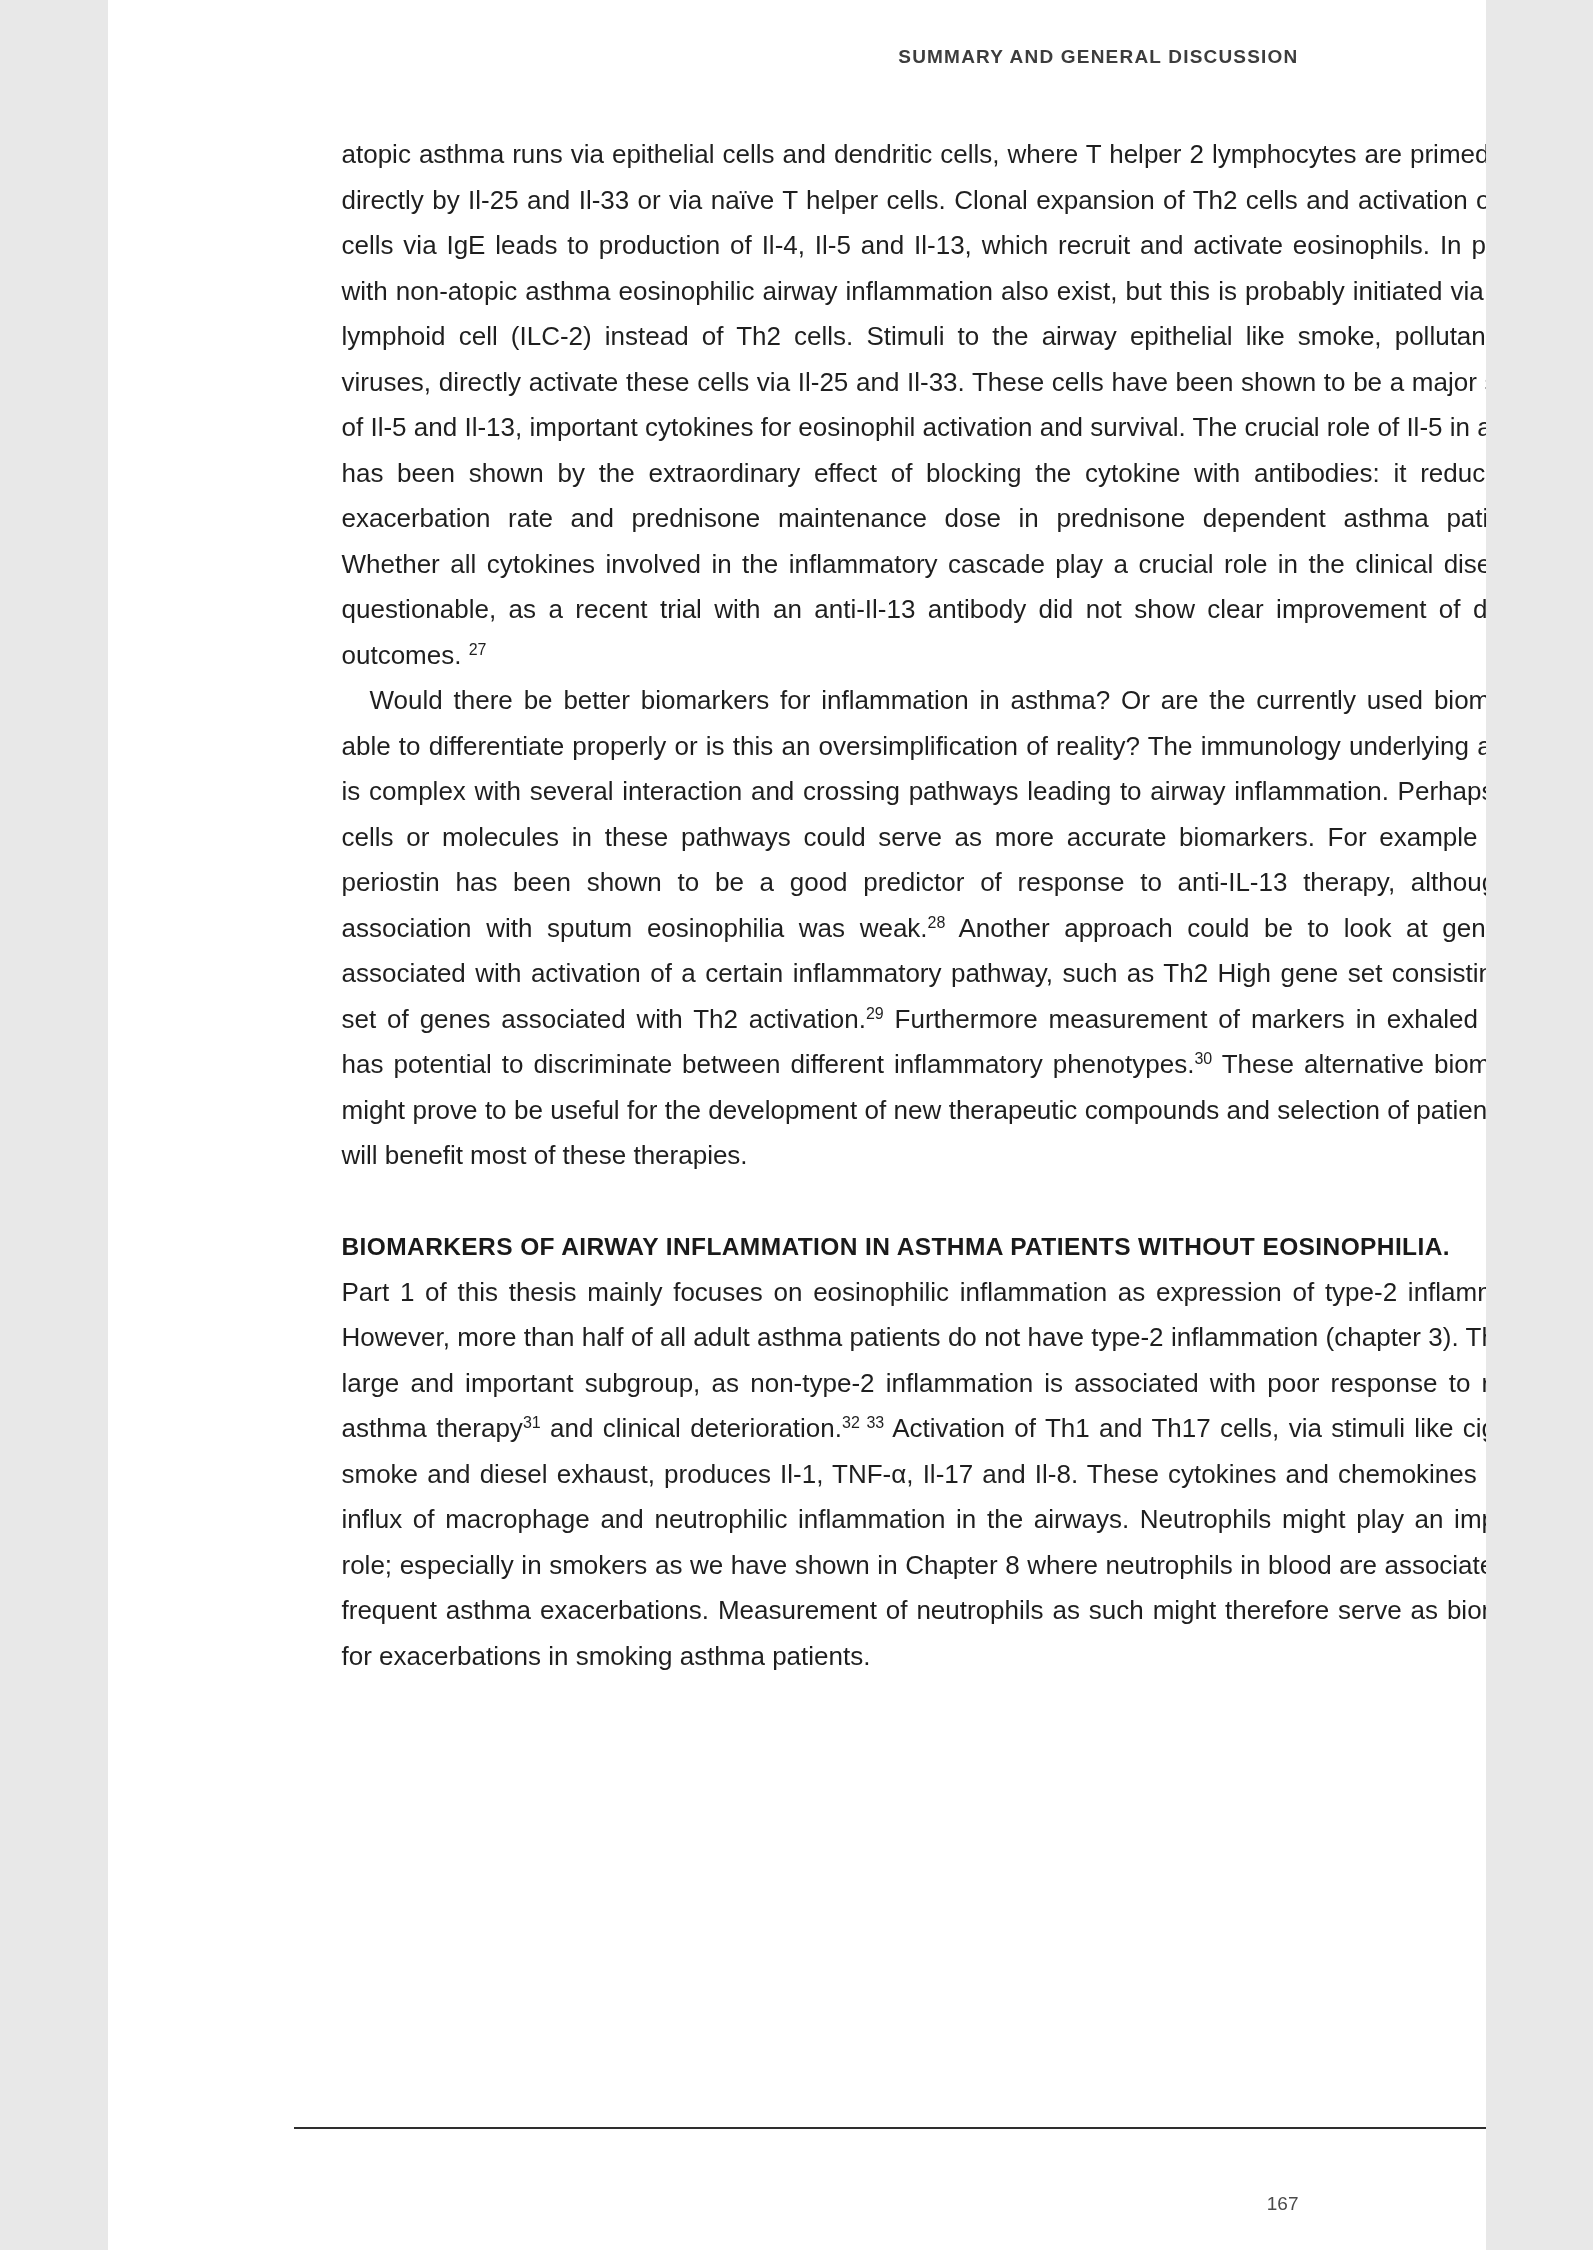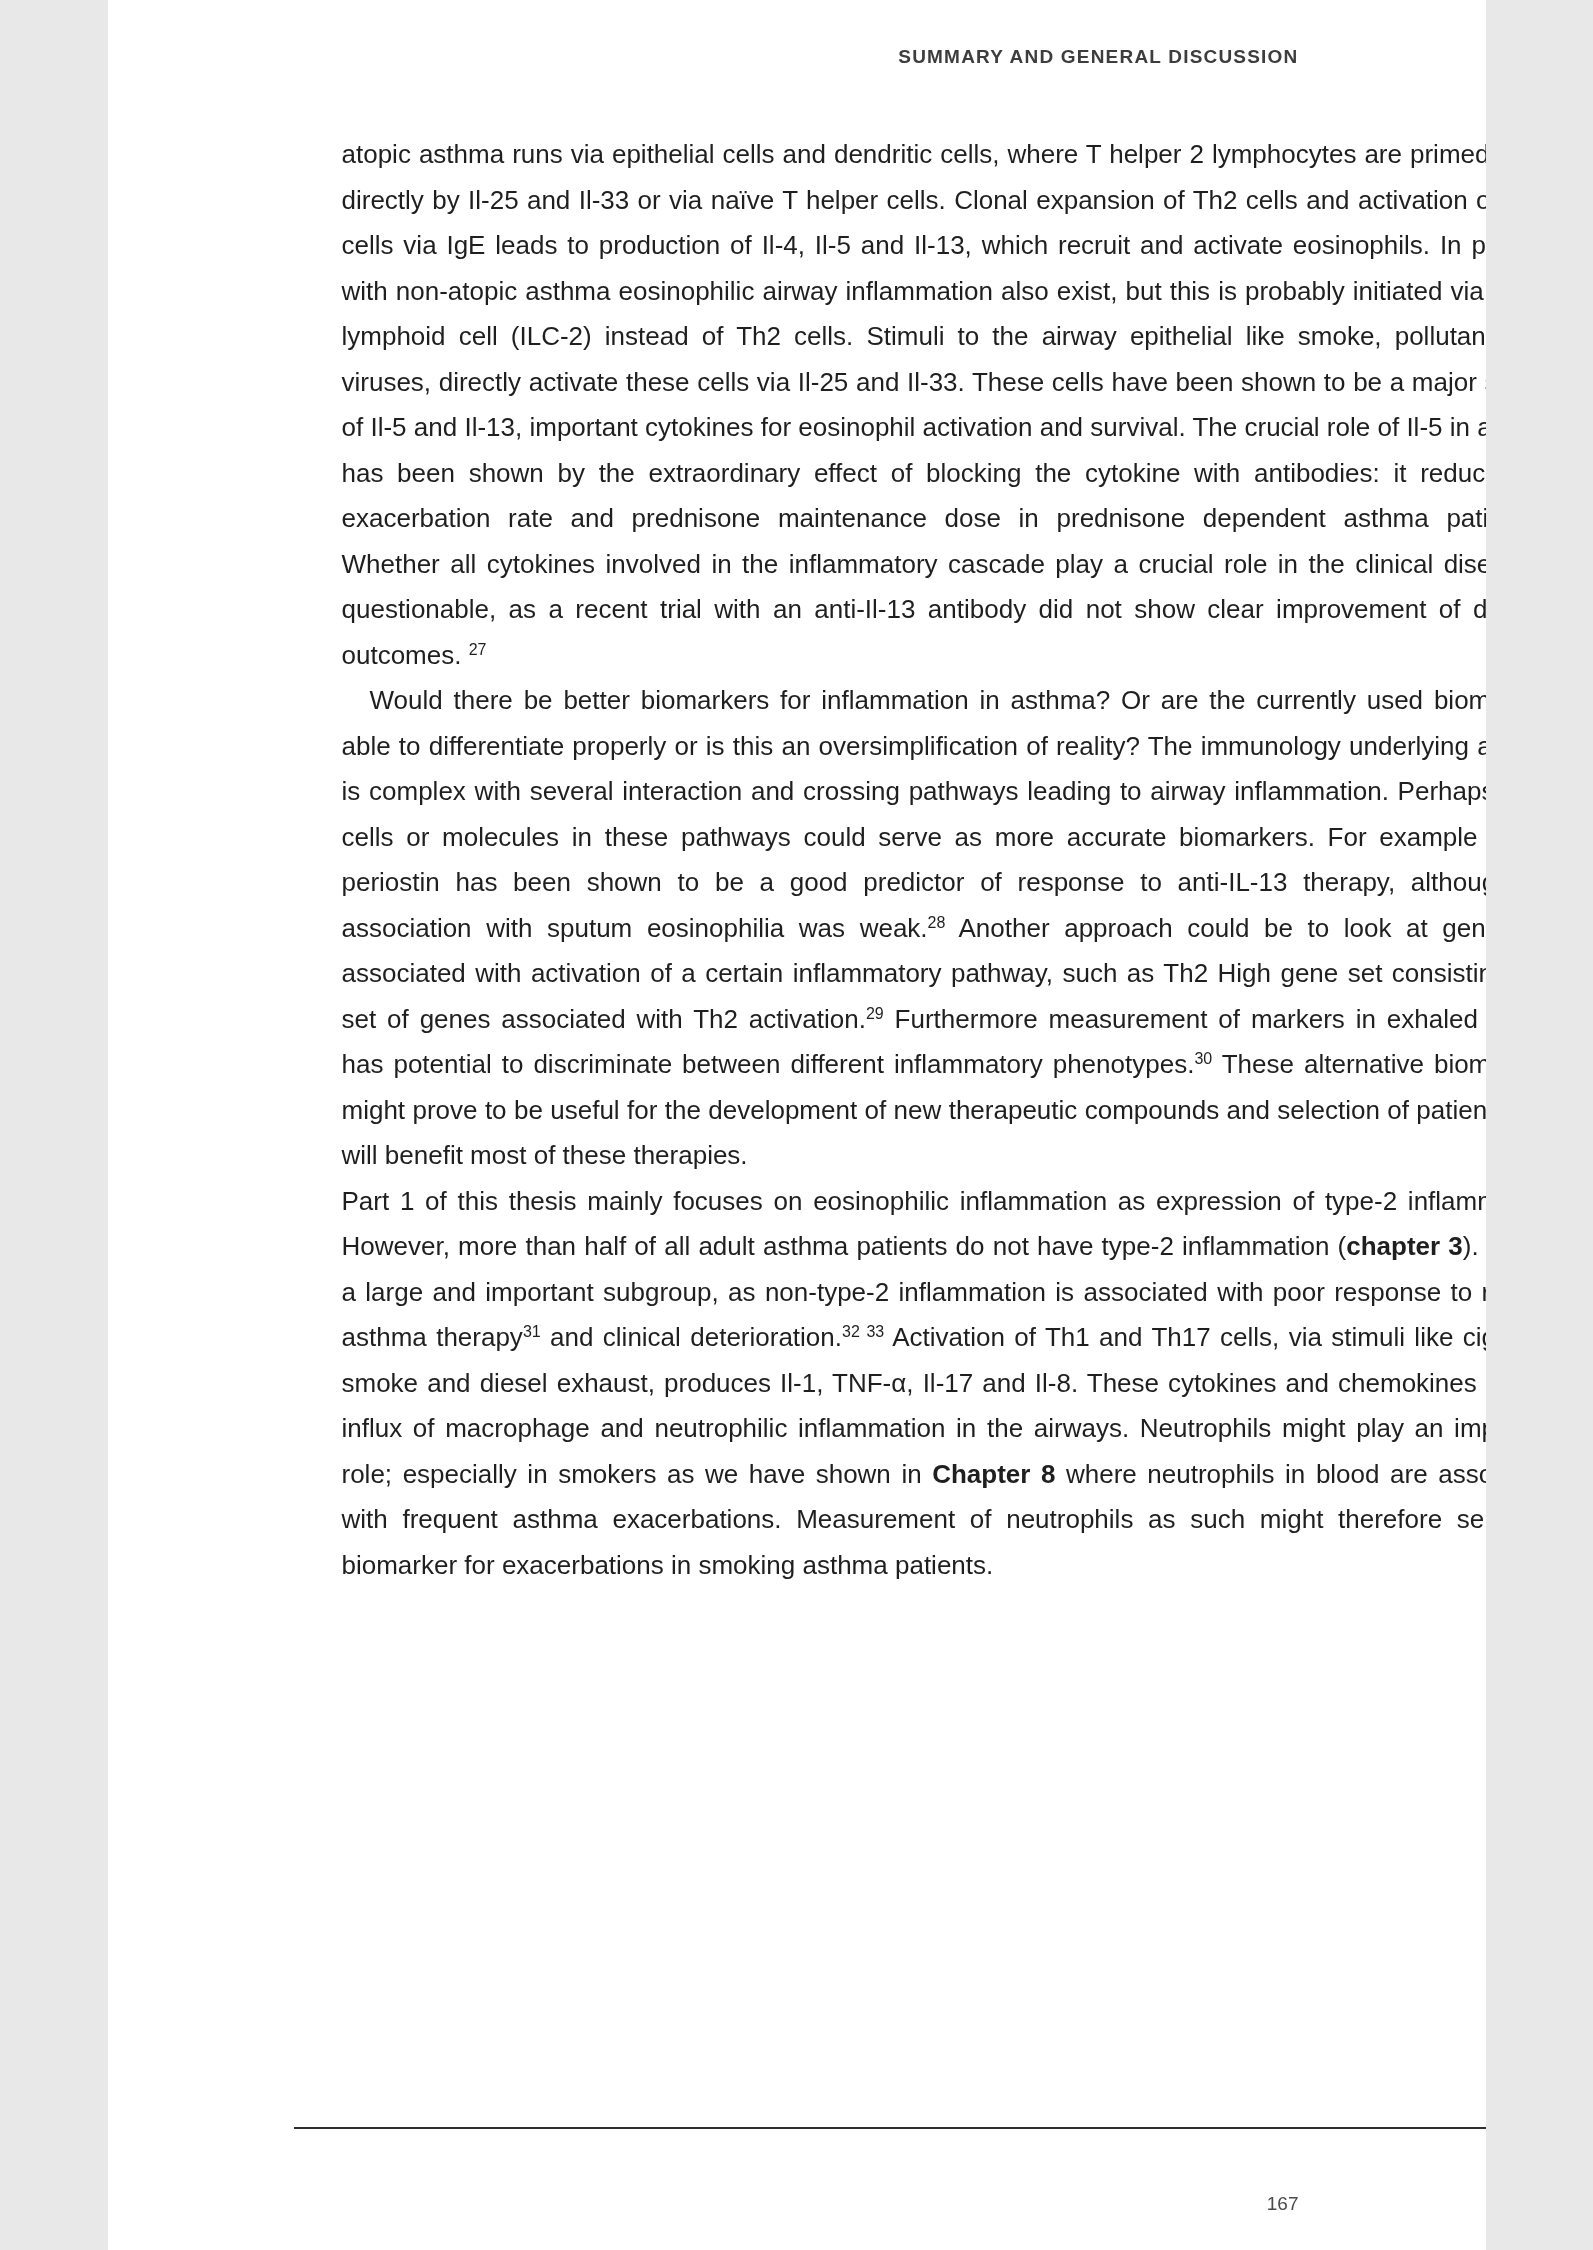--- a/index.html
+++ b/index.html
@@ -53,21 +53,21 @@
   }
 
   sup {
     font-size: 16px;
     line-height: 0;
     vertical-align: baseline;
     position: relative;
     top: -9px;
   }
 
-  b { font-weight: 700; }
+  b { font-weight: 400; }
 
   .footer-rule {
     position: absolute;
     left: 186px;
     top: 2127px;
     width: 1221px;
     border: none;
     border-top: 2px solid #2e2e2e;
   }
 
@@ -82,19 +82,20 @@
 </style>
 </head>
 <body>
 
 <div class="page">
   <div class="running-header">SUMMARY AND GENERAL DISCUSSION</div>
 
   <div class="content" id="content">
       <p class="para">atopic asthma runs via epithelial cells and dendritic cells, where T helper 2 lymphocytes are primed either directly by Il-25 and Il-33 or via naïve T helper cells. Clonal expansion of Th2 cells and activation of mast cells via IgE leads to production of Il-4, Il-5 and Il-13, which recruit and activate eosinophils. In patients with non-atopic asthma eosinophilic airway inflammation also exist, but this is probably initiated via innate lymphoid cell (ILC-2) instead of Th2 cells. Stimuli to the airway epithelial like smoke, pollutants and viruses, directly activate these cells via Il-25 and Il-33. These cells have been shown to be a major source of Il-5 and Il-13, important cytokines for eosinophil activation and survival. The crucial role of Il-5 in asthma has been shown by the extraordinary effect of blocking the cytokine with antibodies: it reduces the exacerbation rate and prednisone maintenance dose in prednisone dependent asthma patients.<sup>26</sup> Whether all cytokines involved in the inflammatory cascade play a crucial role in the clinical disease is questionable, as a recent trial with an anti-Il-13 antibody did not show clear improvement of disease outcomes. <sup>27</sup></p>
       <p class="para indent">Would there be better biomarkers for inflammation in asthma? Or are the currently used biomarkers able to differentiate properly or is this an oversimplification of reality? The immunology underlying asthma is complex with several interaction and crossing pathways leading to airway inflammation. Perhaps other cells or molecules in these pathways could serve as more accurate biomarkers. For example serum periostin has been shown to be a good predictor of response to anti-IL-13 therapy, although the association with sputum eosinophilia was weak.<sup>28</sup> Another approach could be to look at gene sets associated with activation of a certain inflammatory pathway, such as Th2 High gene set consisting of a set of genes associated with Th2 activation.<sup>29</sup> Furthermore measurement of markers in exhaled breath has potential to discriminate between different inflammatory phenotypes.<sup>30</sup> These alternative biomarkers might prove to be useful for the development of new therapeutic compounds and selection of patients who will benefit most of these therapies.</p>
+      <h2 class="section-heading">BIOMARKERS OF AIRWAY INFLAMMATION IN ASTHMA PATIENTS WITHOUT EOSINOPHILIA.</h2>
       <p class="para">Part 1 of this thesis mainly focuses on eosinophilic inflammation as expression of type-2 inflammation. However, more than half of all adult asthma patients do not have type-2 inflammation (<b>chapter 3</b>). This is a large and important subgroup, as non-type-2 inflammation is associated with poor response to regular asthma therapy<sup>31</sup> and clinical deterioration.<sup>32 33</sup> Activation of Th1 and Th17 cells, via stimuli like cigarette smoke and diesel exhaust, produces Il-1, TNF-α, Il-17 and Il-8. These cytokines and chemokines induce influx of macrophage and neutrophilic inflammation in the airways. Neutrophils might play an important role; especially in smokers as we have shown in <b>Chapter 8</b> where neutrophils in blood are associated with frequent asthma exacerbations. Measurement of neutrophils as such might therefore serve as biomarker for exacerbations in smoking asthma patients.</p>
     </div>
 
   <hr class="footer-rule">
 
   <div class="page-number">167</div>
 </div>
 
 </body></html>

